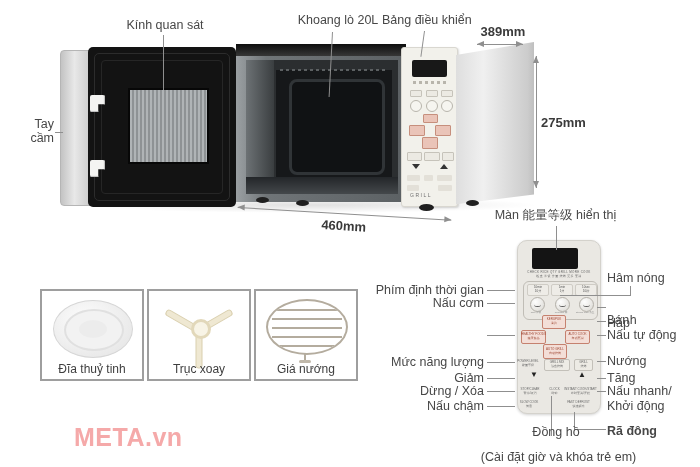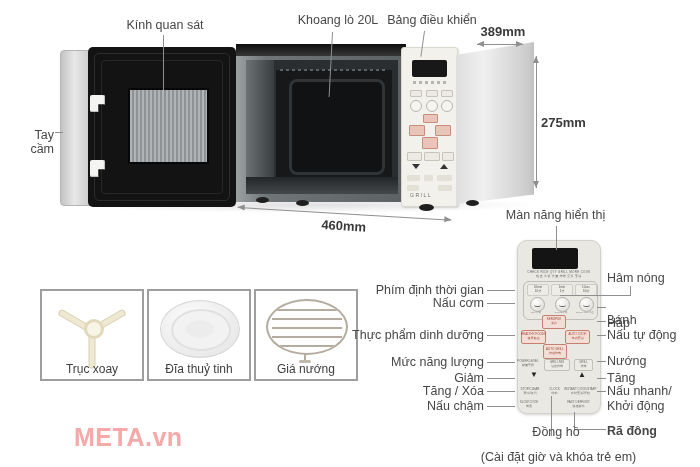--- a/index.html
+++ b/index.html
@@ -151,30 +151,30 @@
     <div class="grill-txt">GRILL</div>
   </div>
 
   <div class="side-panel"></div>
 
   <div class="foot" style="left:256px;top:197px;width:13px;height:6px;"></div>
   <div class="foot" style="left:296px;top:200px;width:13px;height:6px;"></div>
   <div class="foot" style="left:419px;top:204px;width:15px;height:7px;"></div>
   <div class="foot" style="left:466px;top:200px;width:13px;height:6px;"></div>
 
-  <div class="lbl" style="left:20px;top:128px;width:34px;text-align:right;">Tay cầm</div>
+  <div class="lbl" style="left:20px;top:117px;width:34px;text-align:right;">Tay cầm</div>
   <div class="cline" style="left:55px;top:132px;width:8px;height:1px;"></div>
 
   <div class="lbl" style="left:120px;top:18px;width:90px;text-align:center;">Kính quan sát</div>
   <div class="cline" style="left:163px;top:35px;width:1px;height:55px;"></div>
 
   <div class="lbl" style="left:293px;top:13px;width:90px;text-align:center;">Khoang lò 20L</div>
   <div class="cline" style="left:332px;top:32px;width:1px;height:65px;transform:rotate(3deg);transform-origin:top;"></div>
 
-  <div class="lbl" style="left:382px;top:13px;width:100px;text-align:center;">Bảng điều khiển</div>
+  <div class="lbl" style="left:382px;top:13px;width:100px;text-align:left;">Bảng điều khiển</div>
   <div class="cline" style="left:424px;top:31px;width:1px;height:26px;transform:rotate(8deg);transform-origin:top;"></div>
 
   <div class="dim" style="left:477px;top:24px;width:52px;text-align:center;">389mm</div>
   <div class="abs" style="left:477px;top:41px;width:46px;height:8px;">
     <div class="cline" style="left:0;top:3px;width:46px;height:1px;"></div>
     <div class="ah ah-l" style="left:0;top:0;"></div>
     <div class="ah ah-r" style="right:0;top:0;"></div>
   </div>
 
   <div class="abs" style="left:533px;top:56px;width:8px;height:132px;">
@@ -184,40 +184,40 @@
   </div>
   <div class="dim" style="left:541px;top:115px;">275mm</div>
 
   <div class="abs" style="left:238px;top:202px;width:214px;height:30px;transform:rotate(3.4deg);transform-origin:left top;">
     <div class="cline" style="left:0;top:5px;width:214px;height:1px;"></div>
     <div class="ah ah-l" style="left:0;top:2px;"></div>
     <div class="ah ah-r" style="right:0;top:2px;"></div>
     <div class="dim" style="left:0;top:10px;width:214px;text-align:center;">460mm</div>
   </div>
 
-  <div class="lbl" style="left:493px;top:208px;width:125px;text-align:center;">Màn năng hiển thị</div>
+  <div class="lbl" style="left:493px;top:208px;width:125px;text-align:center;">Màn 能量等级 hiển thị</div>
   <div class="cline" style="left:556px;top:226px;width:1px;height:24px;z-index:5;"></div>
 
   <div class="acc-row">
+    <div class="acc-box">
+      <div class="plate">
+        <div class="plate-in">
+            <div class="plate-in2"></div>
+          </div>
+      </div>
+      <div class="acc-lbl">Đĩa thuỷ tinh</div>
+    </div>
     <div class="acc-box">
       <div class="abs" style="left:0;top:0;width:100px;height:72px;">
         <div class="arm" style="transform:rotate(210deg);"></div>
         <div class="arm" style="transform:rotate(330deg);"></div>
         <div class="arm" style="transform:rotate(90deg);"></div>
         <div class="ring"></div>
       </div>
       <div class="acc-lbl">Trục xoay</div>
-    </div>
-    <div class="acc-box">
-      <div class="plate">
-        <div class="plate-in">
-            <div class="plate-in2"></div>
-          </div>
-      </div>
-      <div class="acc-lbl">Đĩa thuỷ tinh</div>
     </div>
     <div class="acc-box">
       <div class="rack">
         <div class="rack-bar" style="top:8px;"></div>
         <div class="rack-bar" style="top:17px;"></div>
         <div class="rack-bar" style="top:26px;"></div>
         <div class="rack-bar" style="top:35px;"></div>
         <div class="rack-bar" style="top:44px;"></div>
       </div>
       <div class="rack-stem"></div>
@@ -318,27 +318,26 @@
     <div class="b2 b-flat" style="left:48px;top:159px;width:25px;height:9px;">
       <span>FAST DEFROST</span>
         <span>快速解冻</span>
     </div>
   </div>
 
   <div class="leg-l" style="top:283px;">Phím định thời gian</div>
   <div class="cline" style="left:487px;top:290px;width:28px;height:1px;"></div>
   <div class="leg-l" style="top:296px;">Nấu cơm</div>
   <div class="cline" style="left:487px;top:303px;width:28px;height:1px;"></div>
-  <div class="leg-l" style="top:328px;">Thực phẩm dinh dưỡng</div>
   <div class="cline" style="left:487px;top:335px;width:28px;height:1px;"></div>
   <div class="leg-l" style="top:355px;">Mức năng lượng</div>
   <div class="cline" style="left:487px;top:362px;width:28px;height:1px;"></div>
   <div class="leg-l" style="top:371px;">Giảm</div>
   <div class="cline" style="left:487px;top:378px;width:28px;height:1px;"></div>
-  <div class="leg-l" style="top:384px;">Tăng / Xóa</div>
+  <div class="leg-l" style="top:384px;">Dừng / Xóa</div>
   <div class="cline" style="left:487px;top:391px;width:28px;height:1px;"></div>
   <div class="leg-l" style="top:399px;">Nấu chậm</div>
   <div class="cline" style="left:487px;top:406px;width:28px;height:1px;"></div>
 
   <div class="leg-r" style="top:271px;">Hâm nóng</div>
   <div class="cline" style="left:630px;top:286px;width:1px;height:10px;z-index:5;"></div>
   <div class="cline" style="left:560px;top:295px;width:71px;height:1px;z-index:5;"></div>
   <div class="leg-r" style="top:316px;">Hấp</div>
   <div class="cline" style="left:597px;top:307px;width:9px;height:1px;"></div>
   <div class="leg-r" style="top:314px;font-family:Liberation Mono, monospace;">Bánh</div>

